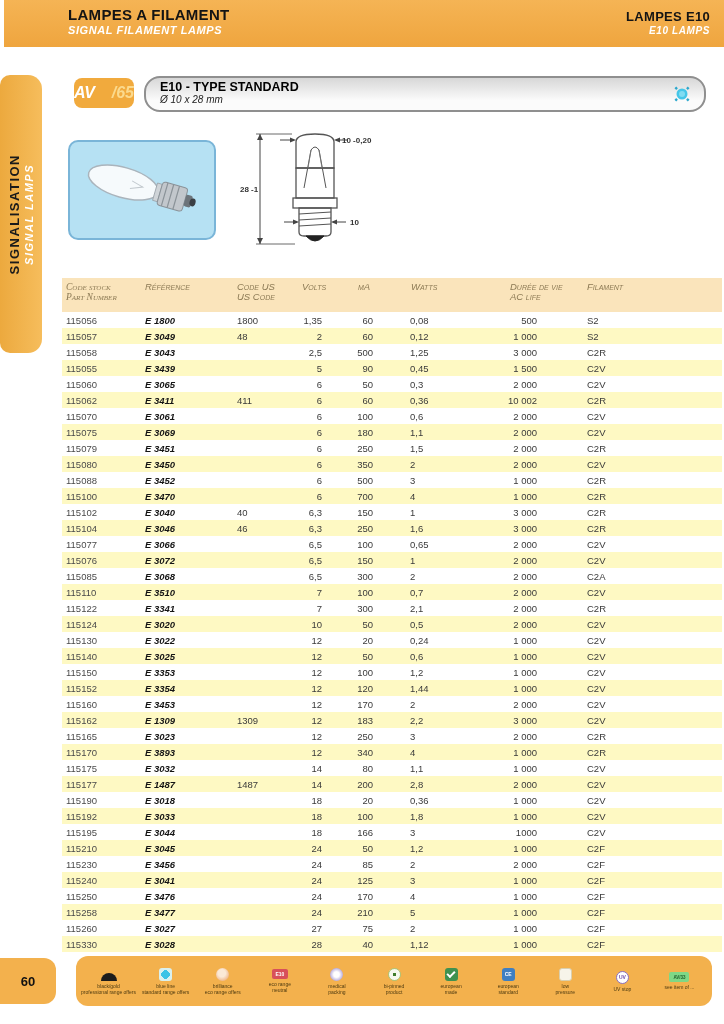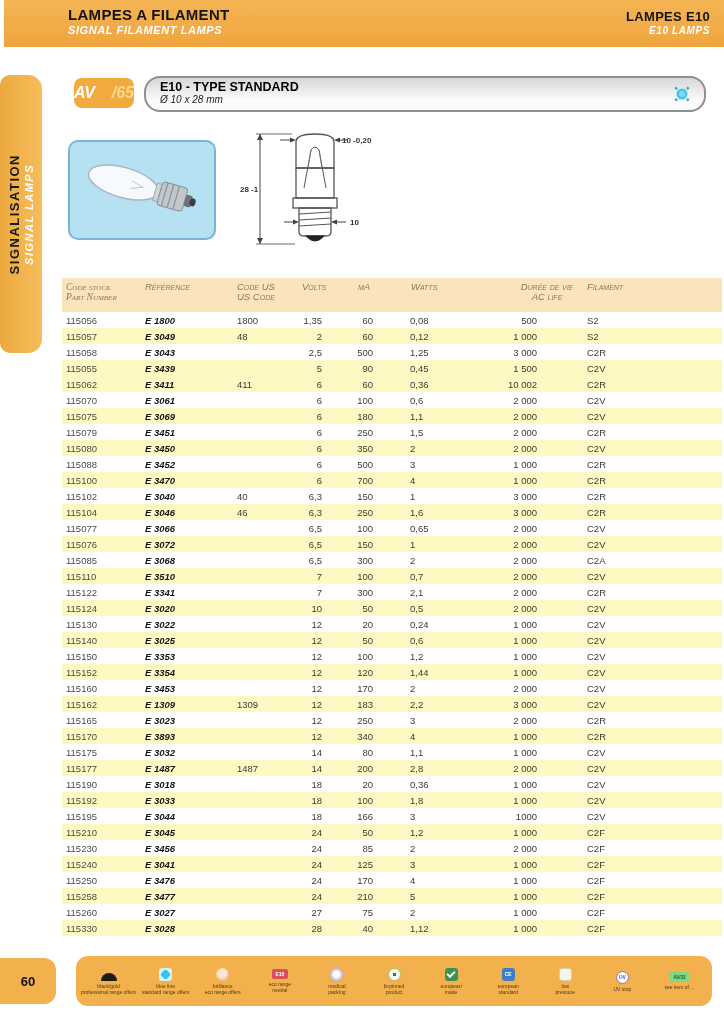--- a/index.html
+++ b/index.html
@@ -62,21 +62,21 @@
   .tbl td.c4{text-align:right;padding-right:33px;}
   .tbl td.c5{padding-left:4px;}
   .tbl td.c6{text-align:right;padding-right:47px;}
   .tbl td.c7{padding-left:3px;}
   .tbl th.h0{padding-left:4px;font-family:Liberation Serif, serif;}
   .tbl th.h1{padding-left:3px;}
   .tbl th.h2{padding-left:3px;}
   .tbl th.h3{padding-left:6px;}
   .tbl th.h4{padding-left:4px;}
   .tbl th.h5{padding-left:5px;margin-left:47px;}
-  .tbl th.h6{padding-left:14px;text-align:center;}
+  .tbl th.h6{padding-left:14px;}
   .tbl th.h7{padding-left:3px;}
 
   
   .pageno{position:absolute;left:0;top:958px;width:56px;height:46px;background:#f3b14d;
           border-radius:0 12px 12px 0;display:flex;align-items:center;justify-content:center;
           font-weight:bold;font-size:13px;color:#111;}
   .fbar{position:absolute;left:76px;top:956px;width:636px;height:50px;background:#f3b14d;
         border-radius:12px;display:flex;align-items:center;justify-content:space-evenly;
         padding:0 4px;box-sizing:border-box;}
   .fitem{display:flex;flex-direction:column;align-items:center;justify-content:center;width:58px;}
@@ -242,20 +242,30 @@
       <tr class="alt">
         <td class="c0">115055</td>
         <td class="c1">E 3439</td>
         <td class="c2"></td>
         <td class="c3">5</td>
         <td class="c4">90</td>
         <td class="c5">0,45</td>
         <td class="c6">1 500</td>
         <td class="c7">C2V</td>
       </tr>
+      <tr>
+        <td class="c0">115060</td>
+        <td class="c1">E 3065</td>
+        <td class="c2"></td>
+        <td class="c3">6</td>
+        <td class="c4">50</td>
+        <td class="c5">0,3</td>
+        <td class="c6">2 000</td>
+        <td class="c7">C2V</td>
+      </tr>
       <tr class="alt">
         <td class="c0">115062</td>
         <td class="c1">E 3411</td>
         <td class="c2">411</td>
         <td class="c3">6</td>
         <td class="c4">60</td>
         <td class="c5">0,36</td>
         <td class="c6">10 002</td>
         <td class="c7">C2R</td>
       </tr>

